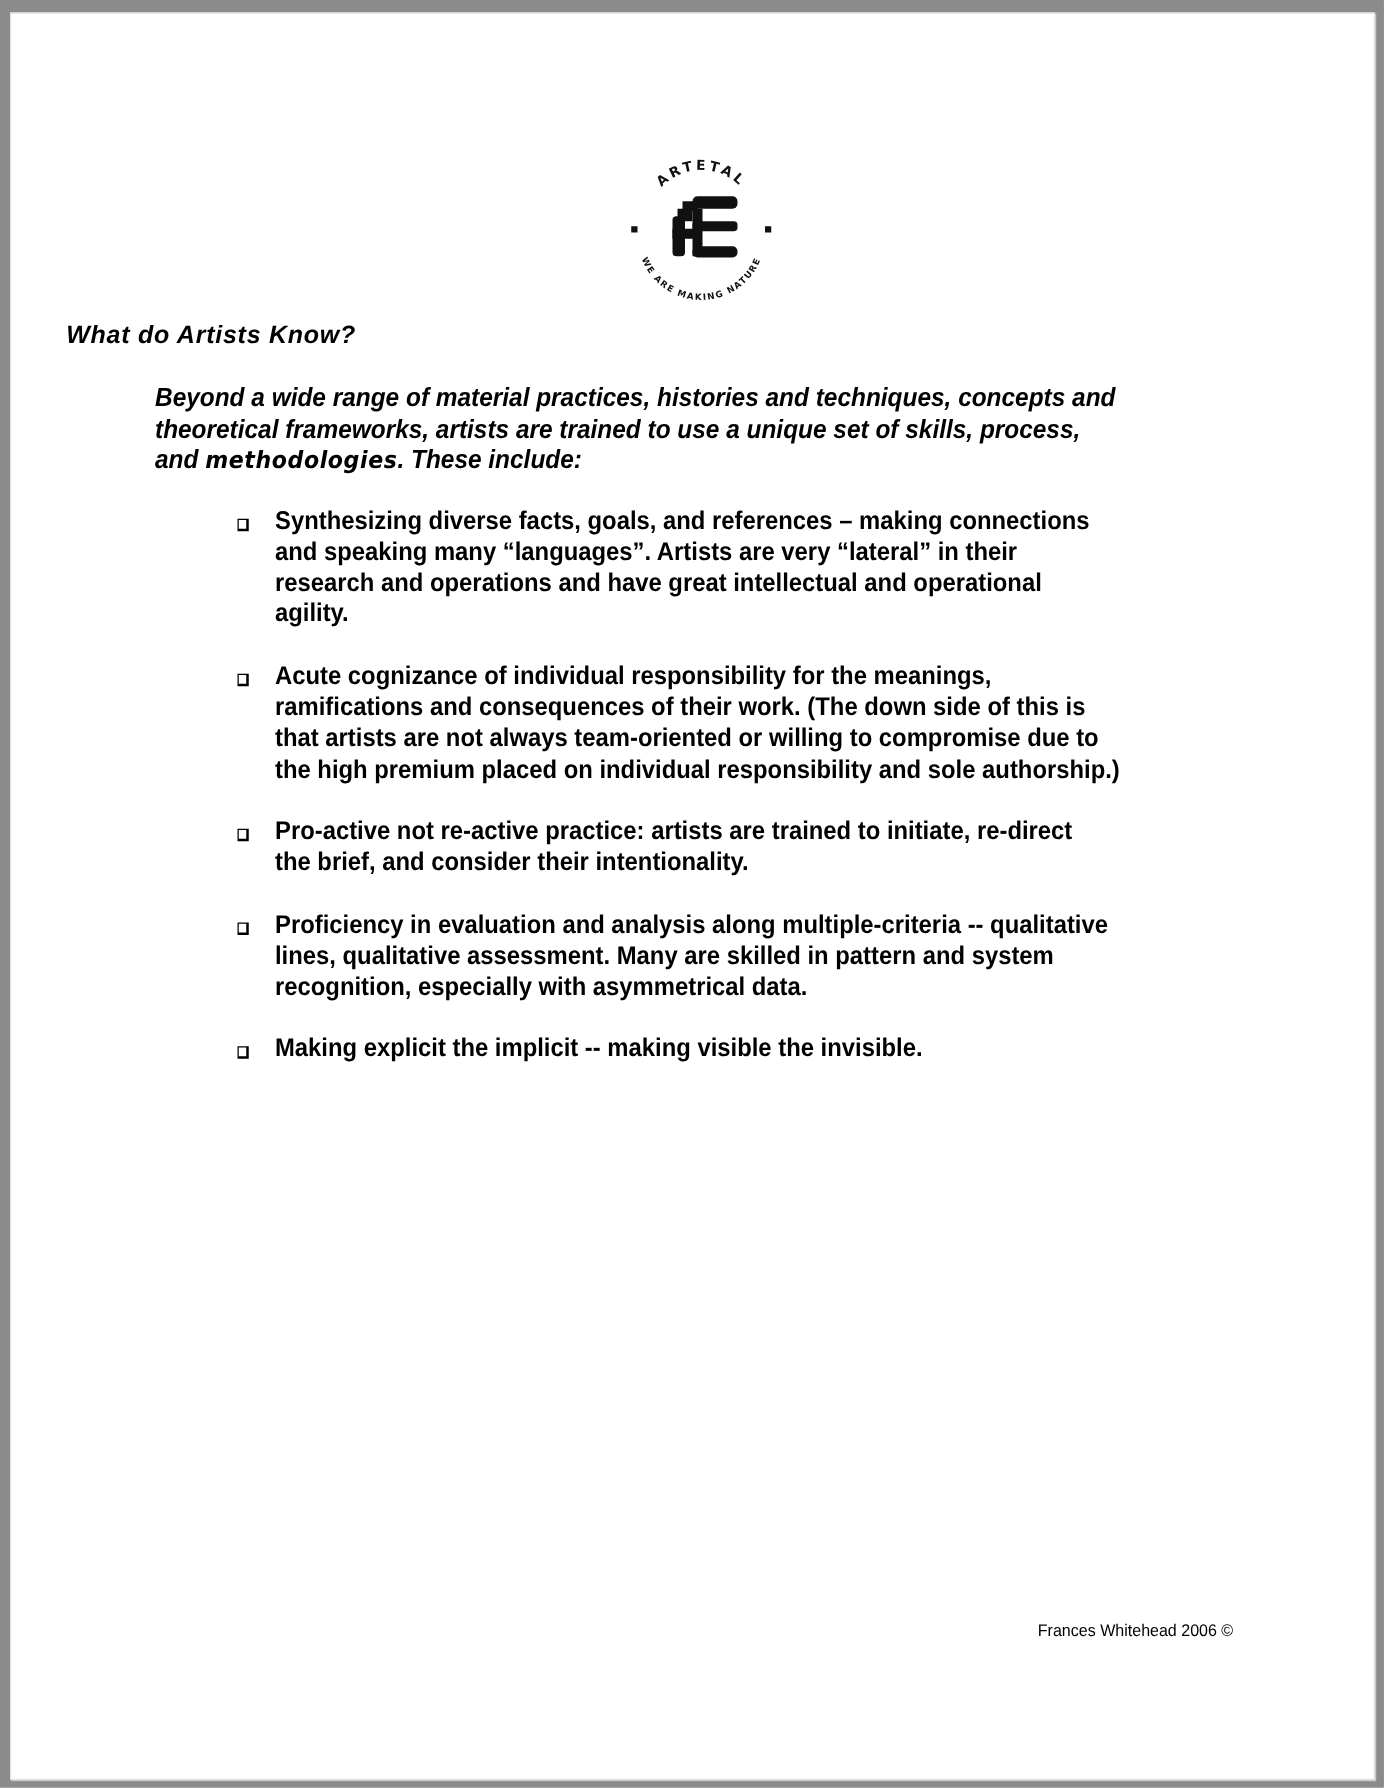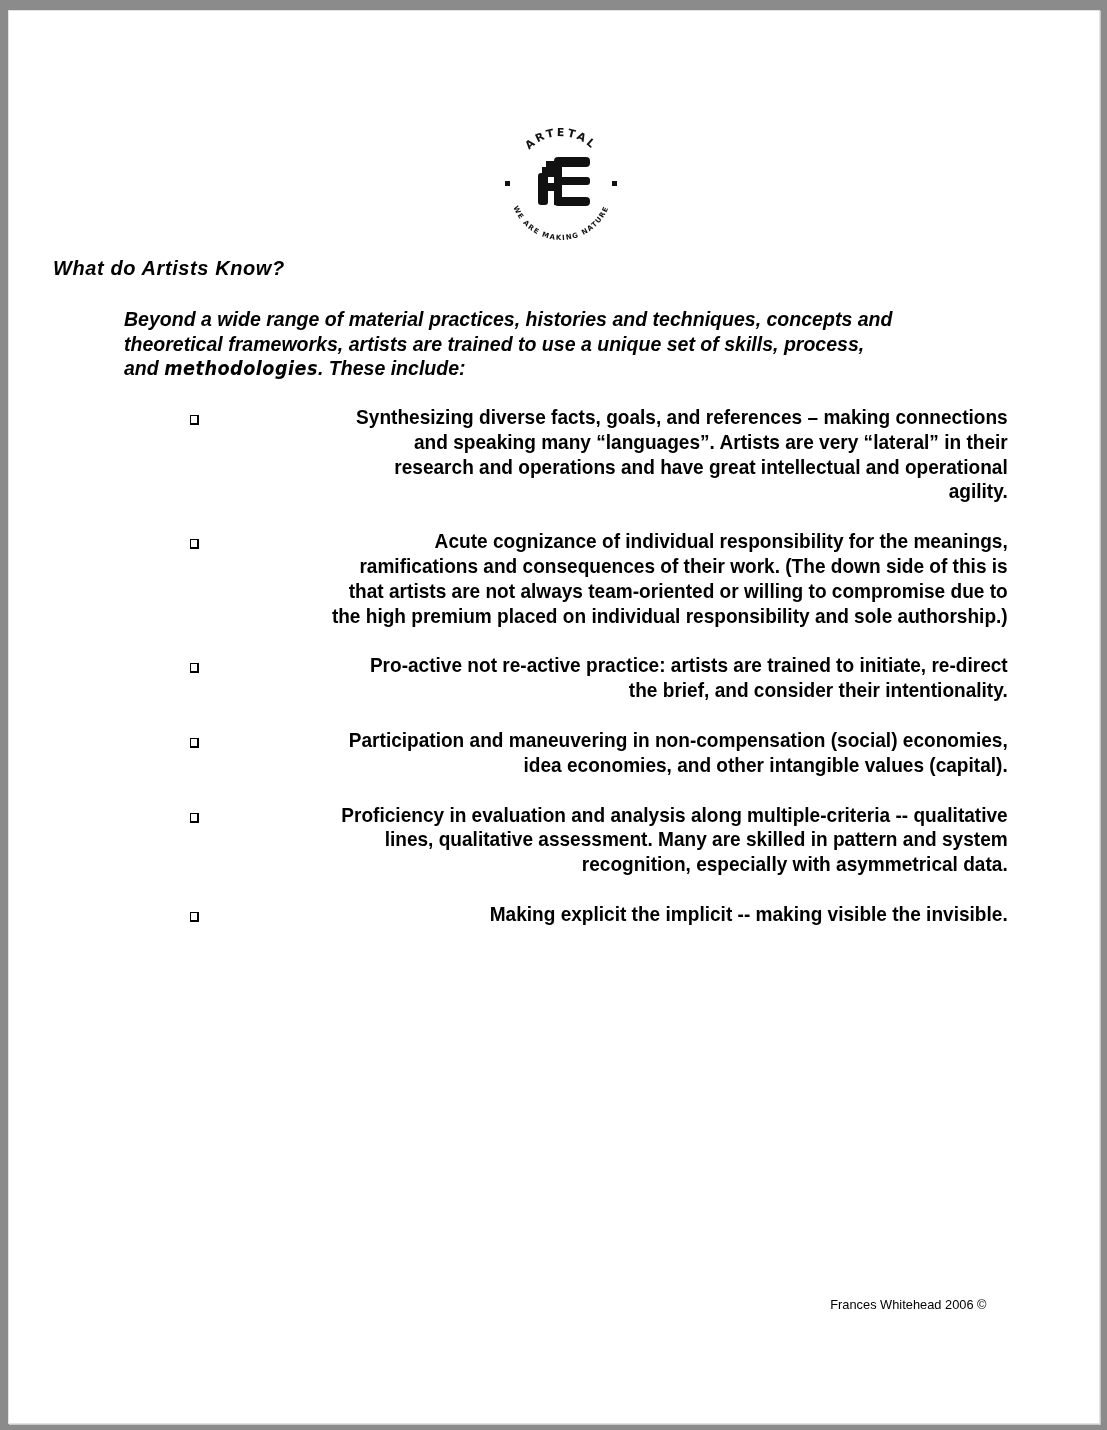--- a/index.html
+++ b/index.html
@@ -60,21 +60,20 @@
       letter-spacing: 0.5px;
     }
     .list {
       position: absolute;
       left: 178px;
       top: 394px;
       width: 880px;
       margin: 0;
       padding: 0;
       list-style: none;
-      text-align: right;
     }
     .item {
       position: relative;
       padding-left: 33px;
       font-size: 20.5px;
       line-height: 24.8px;
       font-weight: bold;
     }
     .item-text {
       display: block;
@@ -155,25 +154,20 @@
 that artists are not always team-oriented or willing to compromise due to
 the high premium placed on individual responsibility and sole authorship.)</span></span>
       </li>
       <li class="item">
         <span class="bullet"></span>
         <span class="item-text"><span>Pro-active not re-active practice:  artists are trained to initiate, re-direct
 the brief, and consider their intentionality.</span></span>
       </li>
       <li class="item">
         <span class="bullet"></span>
-        <span class="item-text"><span>Participation and maneuvering in non-compensation (social) economies,
-idea economies, and other intangible values (capital).</span></span>
-      </li>
-      <li class="item">
-        <span class="bullet"></span>
         <span class="item-text"><span>Proficiency in evaluation and analysis along multiple-criteria -- qualitative
 lines, qualitative assessment. Many are skilled in pattern and system
 recognition, especially with asymmetrical data.</span></span>
       </li>
       <li class="item">
         <span class="bullet"></span>
         <span class="item-text"><span>Making explicit the implicit -- making visible the invisible.</span></span>
       </li>
     </ul>
 

